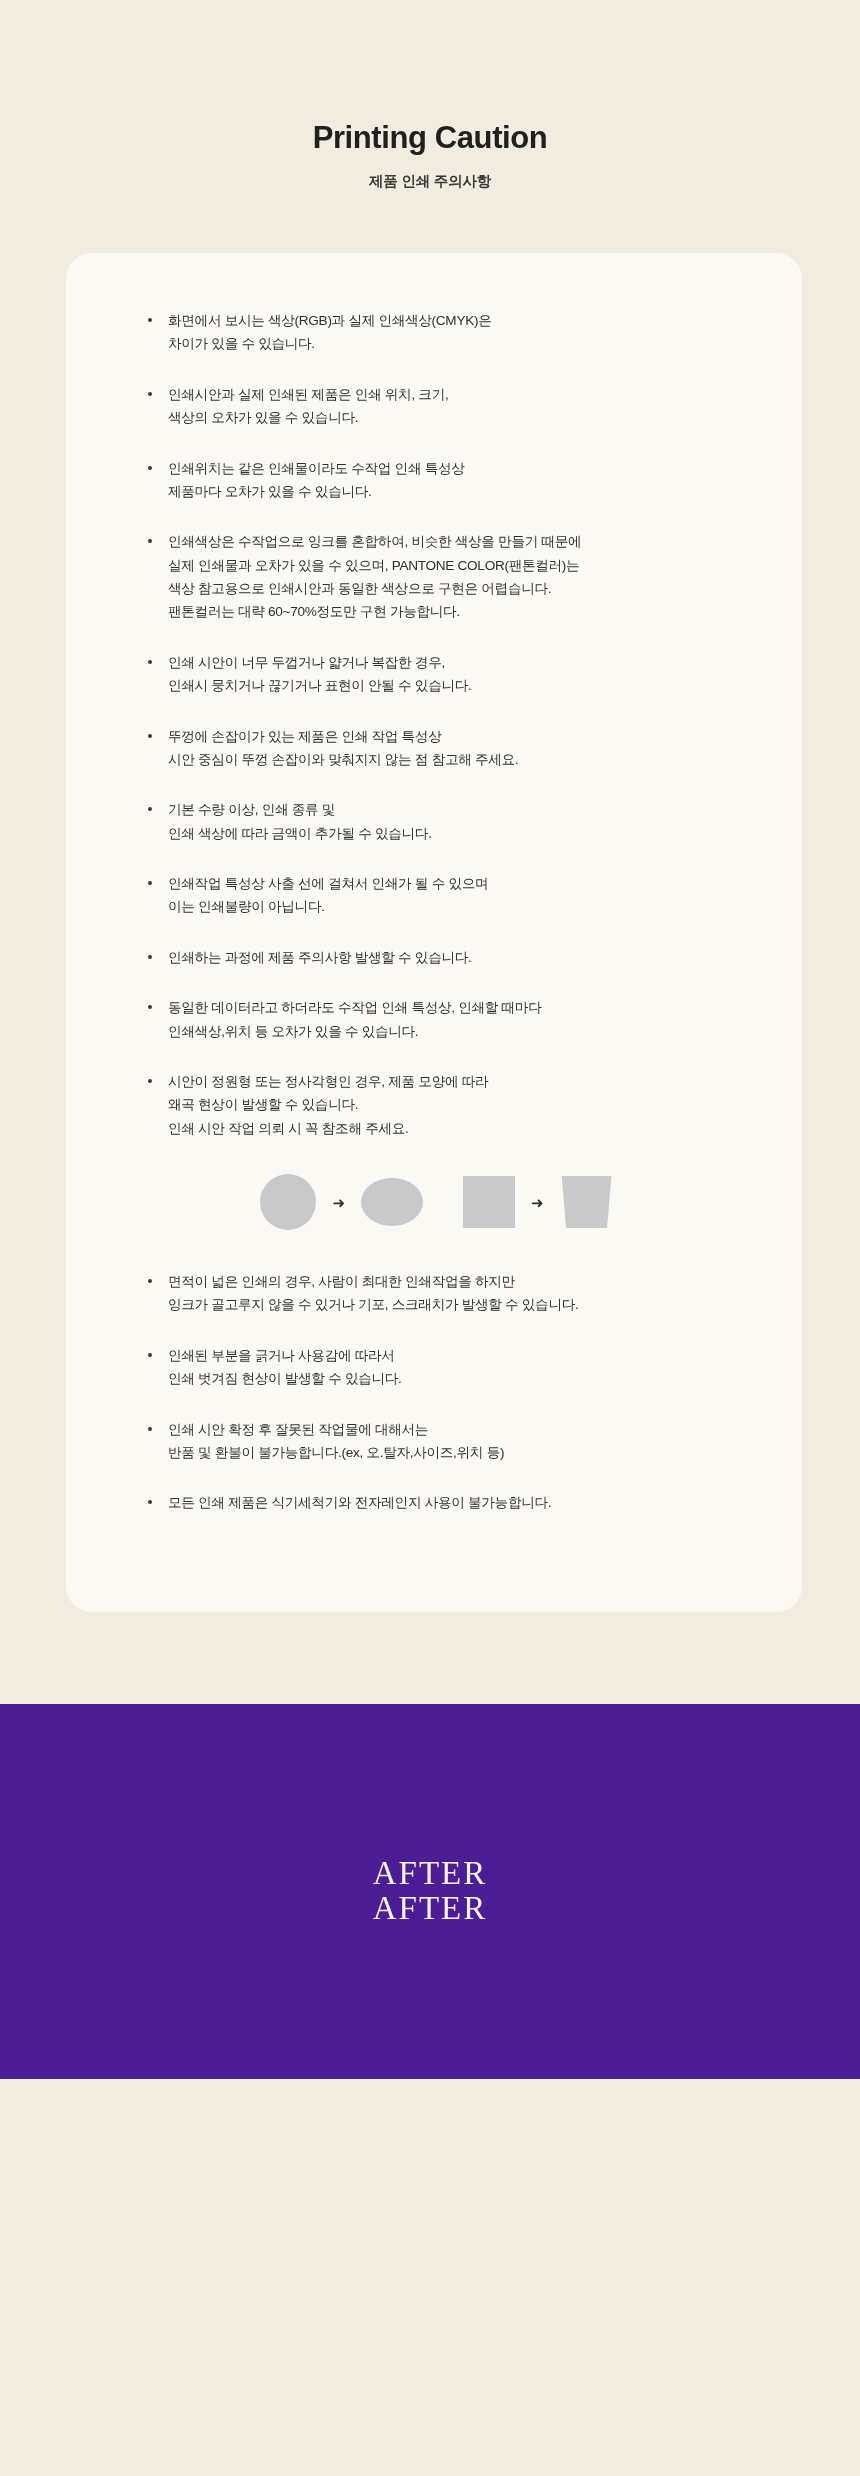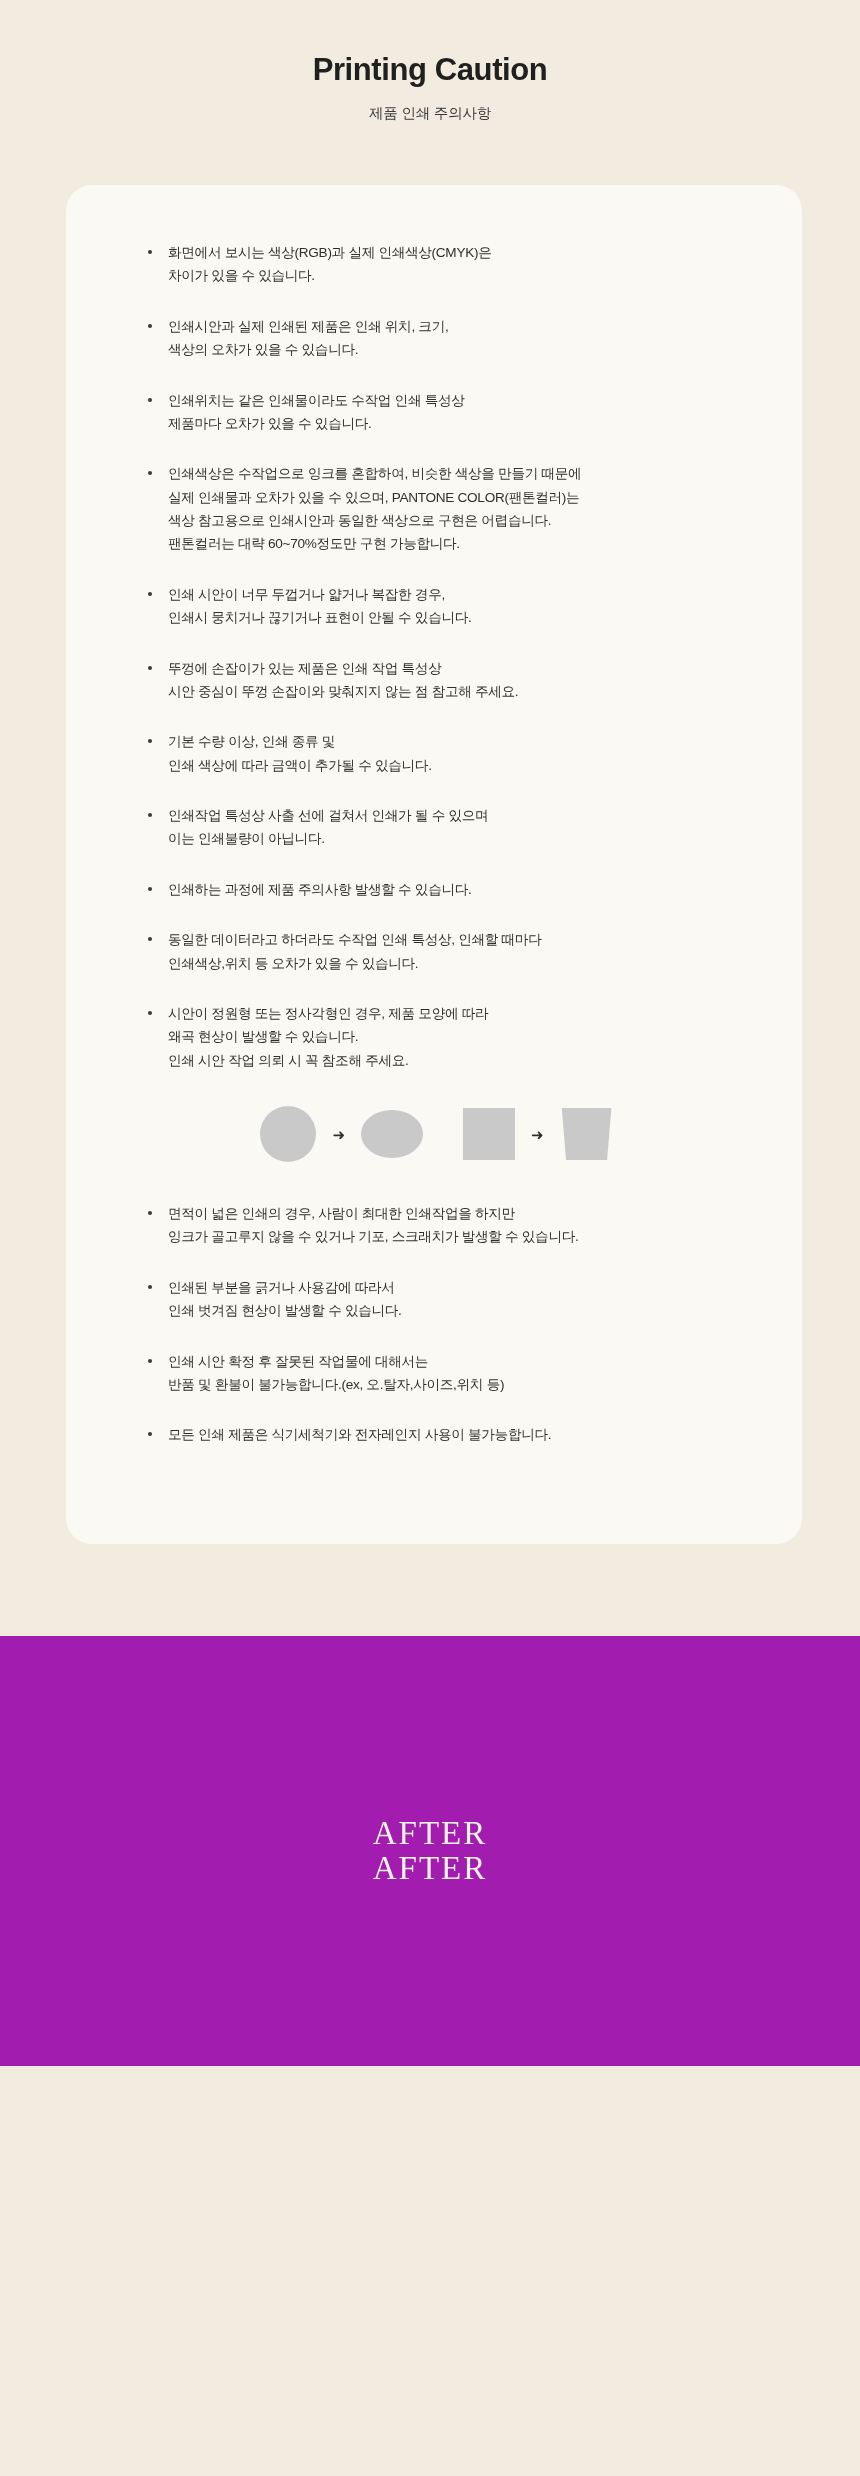--- a/index.html
+++ b/index.html
@@ -15,35 +15,36 @@
     -webkit-font-smoothing: antialiased;
   }
   .page {
     width: 860px;
     position: relative;
     background: #f2ece0;
   }
 
   
   .header {
-    padding-top: 52px;
+    padding-top: 120px;
     text-align: center;
   }
   .header-title {
     font-size: 31px;
     font-weight: bold;
     letter-spacing: -0.4px;
     color: #20201f;
     margin: 0;
   }
   .header-sub {
     font-size: 14.5px;
     color: #3a3a38;
     margin: 16px 0 0 0;
     letter-spacing: -0.2px;
+    font-weight: bold;
   }
 
   
   .card {
     margin: 62px 58px 0 66px;
     background: #fbf9f4;
     border-radius: 26px;
     padding: 56px 0 70px 6px;
     box-sizing: border-box;
   }
@@ -116,22 +117,22 @@
     line-height: 1;
   }
   .gap-between {
     width: 40px;
   }
 
   
   .footer {
     margin-top: 92px;
     width: 860px;
-    height: 430px;
-    background: #a21caf;
+    height: 375px;
+    background: #4c1d95;
     display: flex;
     align-items: center;
     justify-content: center;
   }
   .logo {
     text-align: center;
     color: #f6f3ea;
     font-family: "Liberation Serif", serif;
   }
   .logo-line1 {

